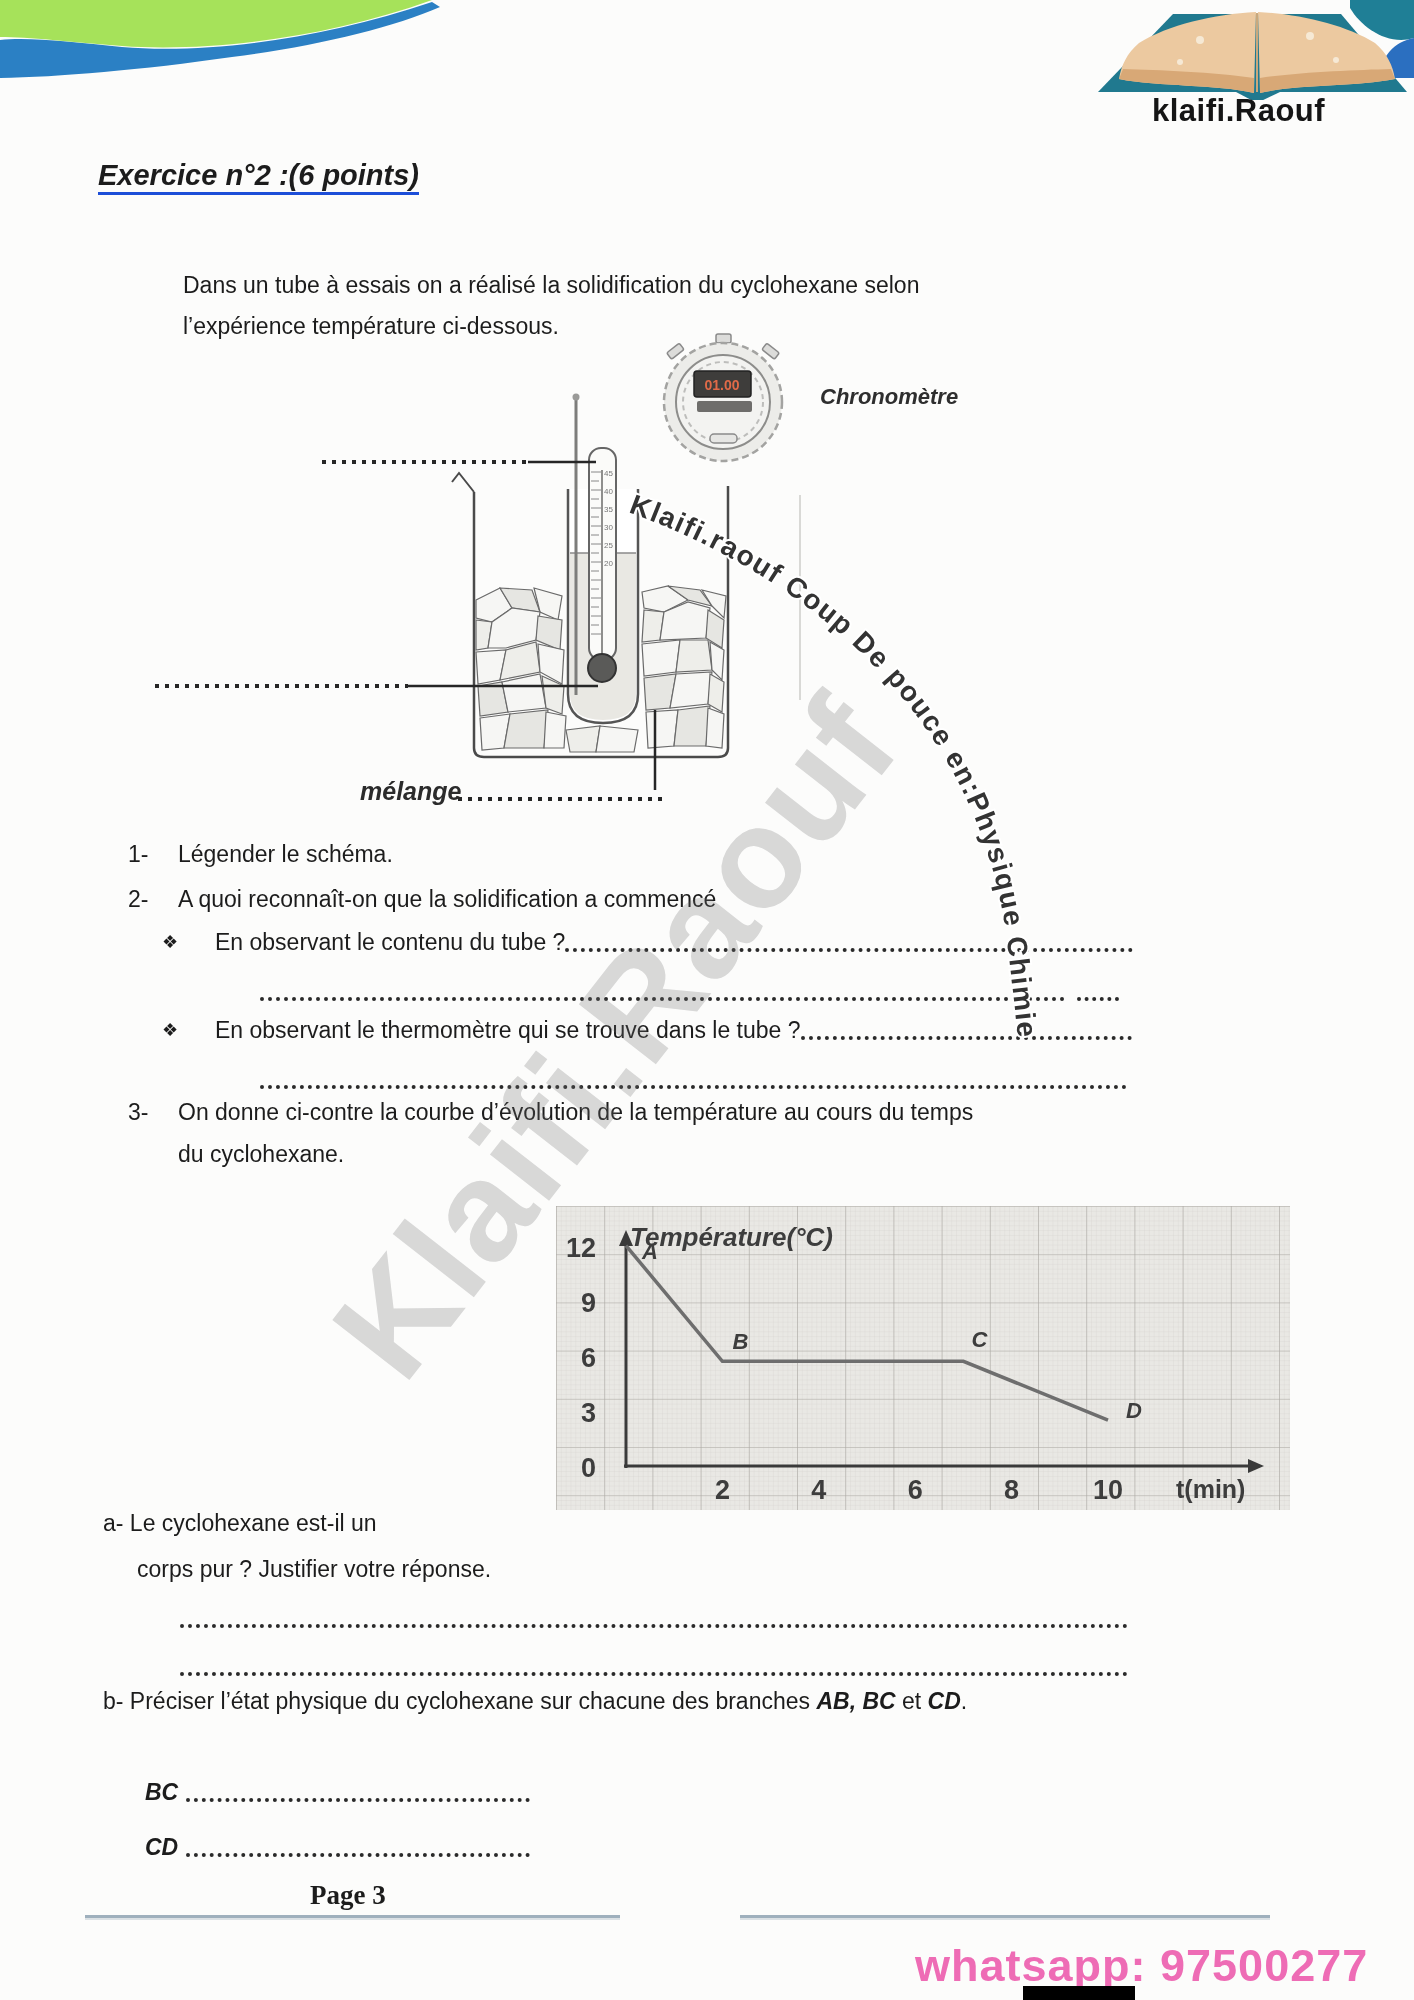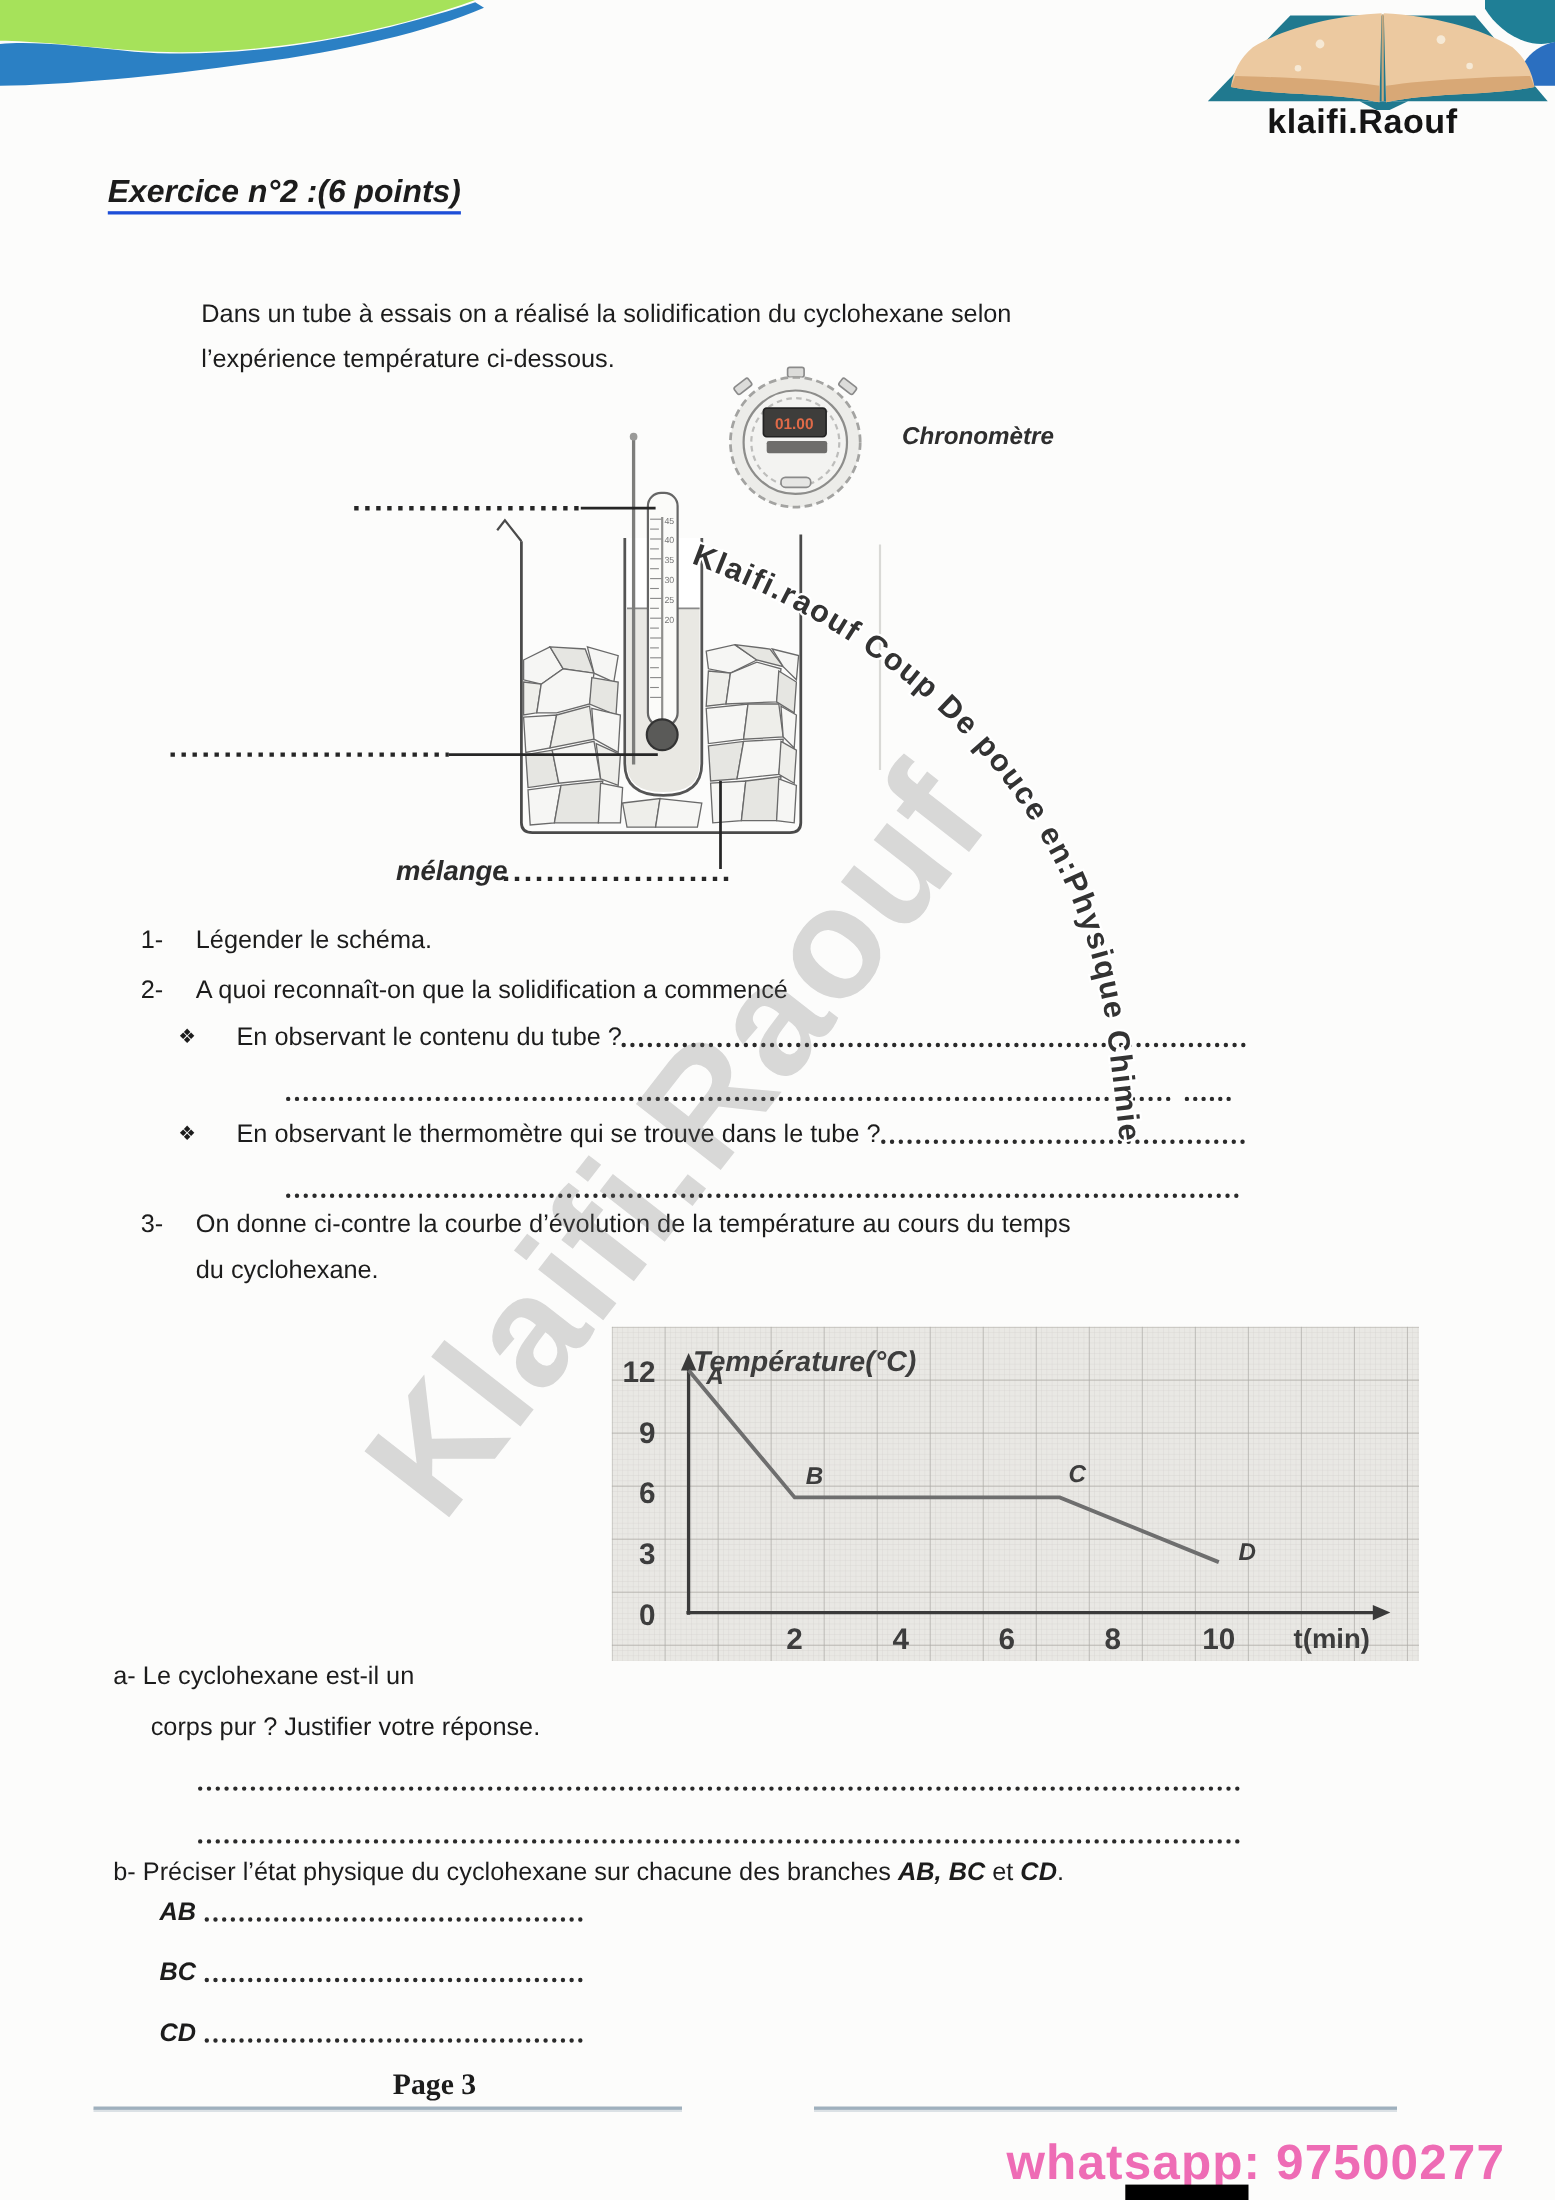--- a/index.html
+++ b/index.html
@@ -13,21 +13,21 @@
   .flexrow{position:absolute;display:flex;align-items:flex-end;font-size:23px;line-height:30px;white-space:nowrap;}
   .flexrow .txt{flex:0 0 auto;}
   .flexrow .lead{flex:1 1 auto;border-bottom:4px dotted #2a2a2a;margin-bottom:5px;height:1px;}
   .bi{font-weight:bold;font-style:italic;}
   #title-row{font-size:29px;font-weight:bold;font-style:italic;}
   #title-row span{border-bottom:3px solid #1d4ed8;padding-bottom:1px;}
   #wm-big{font-size:142px;font-weight:bold;letter-spacing:2px;color:rgba(112,112,112,0.26);
           width:1000px;text-align:center;transform:rotate(-52deg);transform-origin:center;}
   #logo-text{font-size:31px;font-weight:bold;color:#151515;letter-spacing:0.5px;}
   #chrono-label{font-weight:bold;font-size:22px;color:#2f2f2f;}
-  #page3{font-family:"Liberation Serif",serif;font-weight:bold;font-size:27px;text-align:center;}
+  #page3{font-family:"Liberation Serif",serif;font-weight:bold;font-size:27px;}
   #whatsapp{font-size:45px;font-weight:bold;color:#ee6cb5;letter-spacing:1px;}
   .fline{position:absolute;height:3px;background:#9fb0bd;box-shadow:0 2px 0 rgba(159,176,189,0.35);}
   svg text{font-family:"Liberation Sans",sans-serif;}
 </style>
 </head>
 <body>
 
 <div id="page">
 
   <svg class="abs" style="left:0;top:0;" width="460" height="90" viewBox="0 0 460 90">
@@ -245,24 +245,20 @@
 
   <div class="row" style="left:103px;top:1508px;">a- Le cyclohexane est-il un</div>
   <div class="row" style="left:137px;top:1554px;">corps pur ? Justifier votre réponse.</div>
   <div class="leaderline" style="left:180px;top:1598px;width:948px;"></div>
   <div class="leaderline" style="left:180px;top:1646px;width:948px;"></div>
 
   <div class="row" style="left:103px;top:1686px;">
     <span>b- Préciser l’état physique du cyclohexane sur chacune des branches </span><span class="bi">AB, BC</span><span> et </span><span class="bi">CD</span><span>.</span>
   </div>
 
-  <div class="flexrow" style="left:145px;top:1722px;width:385px;">
-    <span class="txt bi">AB</span>
-      <span class="lead" style="margin-left:8px;"></span>
-  </div>
   <div class="flexrow" style="left:145px;top:1777px;width:385px;text-align:right;">
     <span class="txt bi">BC</span>
       <span class="lead" style="margin-left:8px;"></span>
   </div>
   <div class="flexrow" style="left:145px;top:1832px;width:385px;">
     <span class="txt bi">CD</span>
       <span class="lead" style="margin-left:8px;"></span>
   </div>
 
   <div class="abs" id="page3" style="left:310px;top:1880px;width:170px;">Page 3</div>

